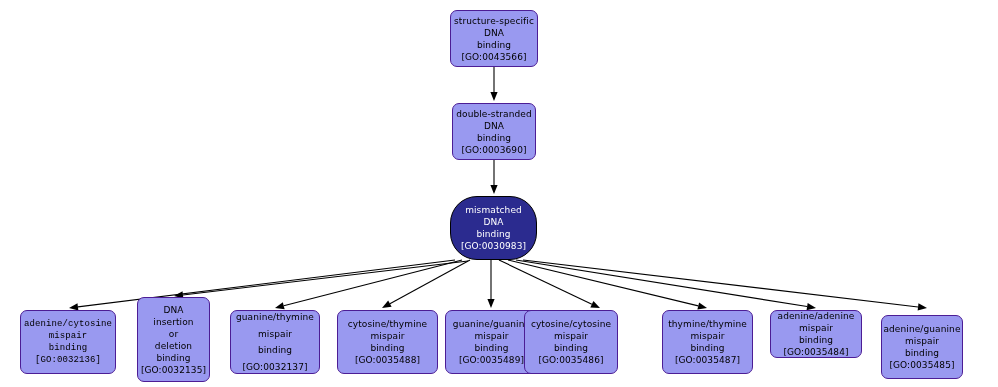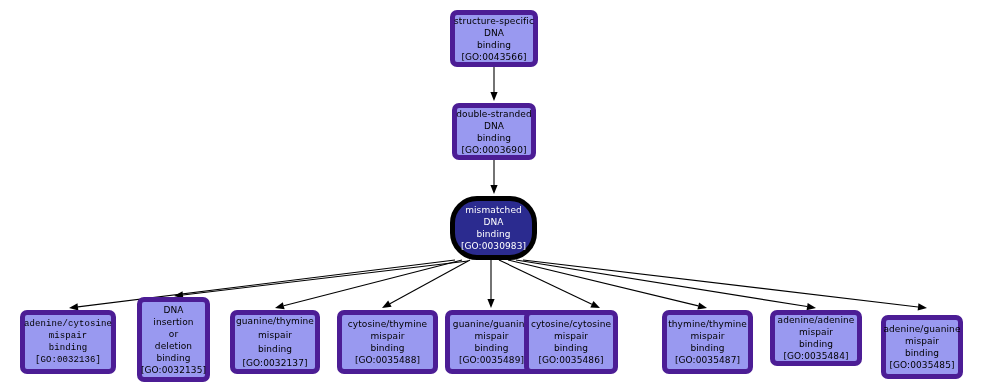--- a/index.html
+++ b/index.html
@@ -20,21 +20,21 @@
     position: absolute;
     left: 0;
     top: 0;
     width: 998px;
     height: 387px;
     pointer-events: none;
   }
   .node {
     position: absolute;
     box-sizing: border-box;
-    border: 5px solid #4c1d95;
+    border: 1px solid #4c1d95;
     border-radius: 7px;
     background: #9999f0;
     color: #000000;
     font-size: 9px;
     line-height: 12px;
     text-align: center;
     display: flex;
     flex-direction: column;
     align-items: center;
     justify-content: center;
@@ -157,21 +157,21 @@
       <span class="line">mispair</span>
       <span class="line">binding</span>
       <span class="line">[GO:0035486]</span>
     </div>
     <div class="node" style="left: 662px; top: 310px; width: 91px; height: 64px;">
       <span class="line">thymine/thymine</span>
       <span class="line">mispair</span>
       <span class="line">binding</span>
       <span class="line">[GO:0035487]</span>
     </div>
-    <div class="node" style="left: 770px; top: 310px; width: 92px; height: 56px;">
+    <div class="node" style="left: 770px; top: 310px; width: 92px; height: 48px;">
       <span class="line">adenine/adenine</span>
       <span class="line">mispair</span>
       <span class="line">binding</span>
       <span class="line">[GO:0035484]</span>
     </div>
     <div class="node" style="left: 881px; top: 315px; width: 82px; height: 64px;">
       <span class="line">adenine/guanine</span>
       <span class="line">mispair</span>
       <span class="line">binding</span>
       <span class="line">[GO:0035485]</span>

